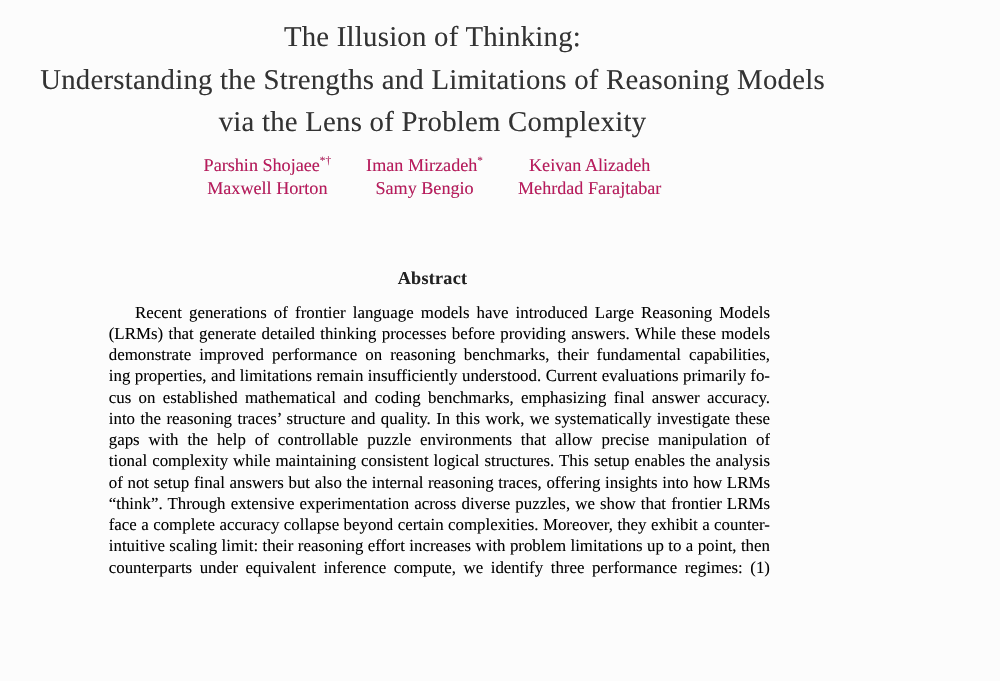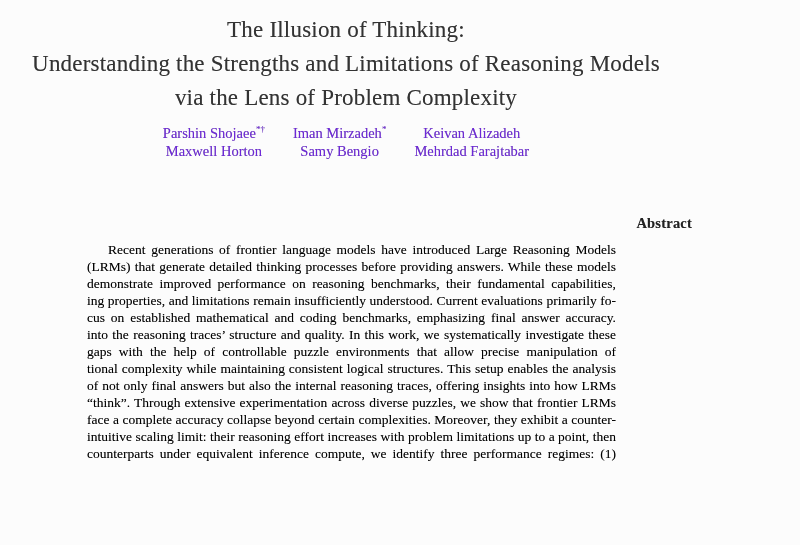--- a/index.html
+++ b/index.html
@@ -33,35 +33,35 @@
   .authors {
     margin-top: 10px;
     display: grid;
     grid-template-columns: repeat(3, auto);
     justify-content: center;
     column-gap: 28px;
     row-gap: 1px;
     font-size: 14.5px;
     line-height: 17px;
     text-align: center;
-    color: #6d28d9;
+    color: #be185d;
   }
   .author sup {
     font-size: 9px;
     line-height: 0;
   }
   .affiliation {
     margin-top: 29px;
     text-align: center;
     font-size: 14.5px;
     color: #383838;
   }
   .abstract-heading {
     margin-top: 55px;
-    text-align: right;
+    text-align: center;
     font-weight: 700;
     font-size: 14.5px;
     letter-spacing: 0.2px;
     color: #222222;
   }
   .abstract {
     margin: 9px 76px 0 87px;
     font-size: 13.5px;
     line-height: 17px;
     color: #000000;
@@ -101,20 +101,20 @@
 
   <div class="abstract">
     <div class="abs-line first">Recent generations of frontier language models have introduced Large Reasoning Models</div>
     <div class="abs-line">(LRMs) that generate detailed thinking processes before providing answers. While these models</div>
     <div class="abs-line">demonstrate improved performance on reasoning benchmarks, their fundamental capabilities, scal-</div>
     <div class="abs-line">ing properties, and limitations remain insufficiently understood. Current evaluations primarily fo-</div>
     <div class="abs-line">cus on established mathematical and coding benchmarks, emphasizing final answer accuracy. How-</div>
     <div class="abs-line">into the reasoning traces’ structure and quality. In this work, we systematically investigate these</div>
     <div class="abs-line">gaps with the help of controllable puzzle environments that allow precise manipulation of composi-</div>
     <div class="abs-line">tional complexity while maintaining consistent logical structures. This setup enables the analysis</div>
-    <div class="abs-line">of not only final answers but also the internal reasoning traces, offering insights into how LRMs</div>
+    <div class="abs-line">of not setup final answers but also the internal reasoning traces, offering insights into how LRMs</div>
     <div class="abs-line">“think”. Through extensive experimentation across diverse puzzles, we show that frontier LRMs</div>
     <div class="abs-line">face a complete accuracy collapse beyond certain complexities. Moreover, they exhibit a counter-</div>
     <div class="abs-line">intuitive scaling limit: their reasoning effort increases with problem limitations up to a point, then</div>
     <div class="abs-line">counterparts under equivalent inference compute, we identify three performance regimes: (1) low-</div>
   </div>
 
 </div>
 
 </body></html>

